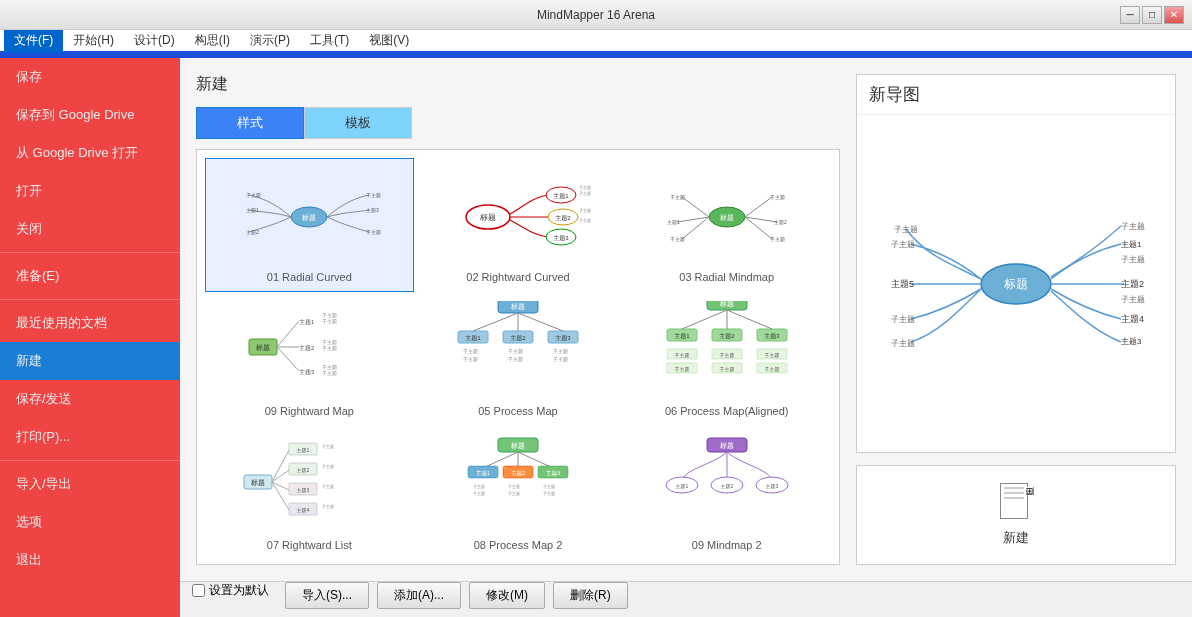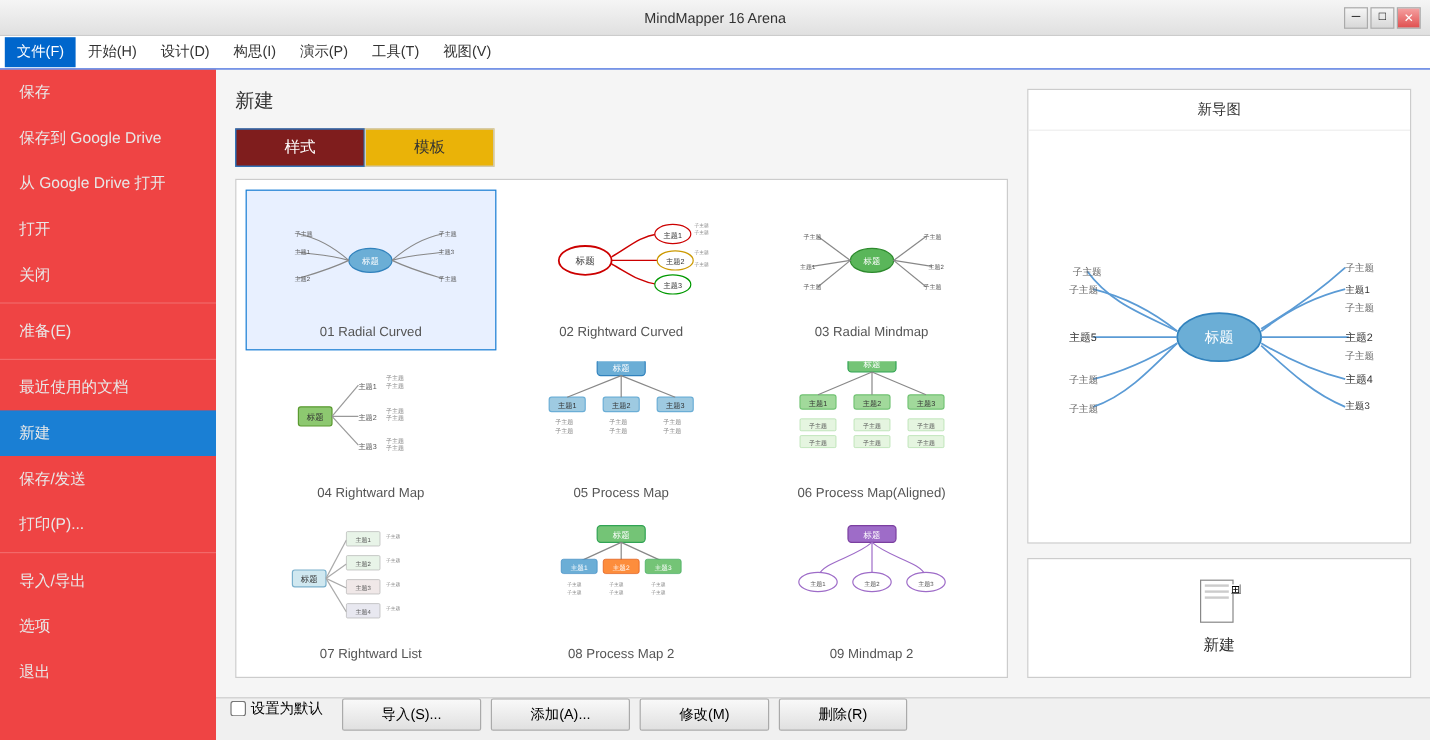--- a/index.html
+++ b/index.html
@@ -6,21 +6,21 @@
     body { font-family: 'Microsoft YaHei', SimSun, Arial, sans-serif; font-size: 12px; background: #f0f0f0; width: 1192px; height: 617px; overflow: hidden; display: flex; flex-direction: column; }
 
     
     .title-bar { height: 30px; background: linear-gradient(to bottom, #f5f5f5, #e0e0e0); display: flex; align-items: center; justify-content: center; border-bottom: 1px solid #ccc; position: relative; }
     .title-bar-title { font-size: 12px; color: #333; }
     .title-bar-controls { position: absolute; right: 8px; display: flex; gap: 2px; }
     .title-btn { width: 20px; height: 18px; background: linear-gradient(to bottom, #f5f5f5, #d8d8d8); border: 1px solid #aaa; font-size: 10px; display: flex; align-items: center; justify-content: center; cursor: pointer; }
     .title-btn.close { background: linear-gradient(to bottom, #f5a0a0, #e05050); color: white; }
 
     
-    .menu-bar { height: 28px; background: #ffffff; display: flex; align-items: center; border-bottom: 1px solid #1d4ed8; padding-left: 4px; }
+    .menu-bar { height: 28px; background: #ffffff; display: flex; align-items: center; border-bottom: 7px solid #1d4ed8; padding-left: 4px; }
     .menu-item { padding: 4px 10px; font-size: 12px; color: #333; cursor: pointer; }
     .menu-item.active { background: #0066cc; color: white; }
 
     
     .main-layout { display: flex; flex: 1; overflow: hidden; }
 
     
     .sidebar { width: 180px; background: #ef4444; color: white; display: flex; flex-direction: column; }
     .sidebar-item { padding: 10px 16px; font-size: 13px; cursor: pointer; color: #e8e8e8; }
     .sidebar-item.active { background: #1a7fd4; }
@@ -29,44 +29,44 @@
     
     .content { flex: 1; background: #f5f5f5; display: flex; flex-direction: column; overflow: hidden; }
     .content-inner { flex: 1; display: flex; overflow: hidden; padding: 16px; gap: 16px; }
 
     
     .new-section { flex: 1; display: flex; flex-direction: column; }
     .section-title { font-size: 16px; color: #333; margin-bottom: 12px; font-weight: normal; }
 
     
     .tabs { display: flex; margin-bottom: 10px; gap: 0; }
-    .tab-btn { padding: 6px 40px; border: 1px solid #ccc; background: #eab308; cursor: pointer; font-size: 13px; color: #333; }
-    .tab-btn.active { background: #7f1d1d; color: white; border-color: #1a7fd4; }
+    .tab-btn { padding: 6px 40px; border: 1px solid #ccc; background: #7dd3fc; cursor: pointer; font-size: 13px; color: #333; }
+    .tab-btn.active { background: #3b82f6; color: white; border-color: #1a7fd4; }
 
     
     .template-grid-container { border: 1px solid #ccc; background: white; flex: 1; overflow: hidden; position: relative; display: flex; flex-direction: column; }
     .template-grid { display: grid; grid-template-columns: repeat(3, 1fr); gap: 0; overflow-y: auto; flex: 1; padding: 8px; }
     .template-grid::-webkit-scrollbar { width: 12px; }
     .template-grid::-webkit-scrollbar-track { background: #f0f0f0; }
     .template-grid::-webkit-scrollbar-thumb { background: #aaa; border: 1px solid #888; }
 
     .template-item { border: 1px solid transparent; padding: 8px; cursor: pointer; display: flex; flex-direction: column; align-items: center; }
     .template-item.selected { border-color: #1a7fd4; background: #e8f0ff; }
     .template-preview { width: 150px; height: 100px; display: flex; align-items: center; justify-content: center; position: relative; overflow: hidden; }
     .template-label { font-size: 11px; color: #555; margin-top: 4px; text-align: left; }
 
     
     .bottom-bar { height: 36px; background: #f0f0f0; border-top: 1px solid #ccc; display: flex; align-items: flex-start; padding: 0 12px; gap: 8px; }
     .checkbox-label { display: flex; align-items: center; gap: 4px; font-size: 12px; margin-right: 8px; }
-    .bottom-btn { padding: 4px 32px; border: 1px solid #aaa; background: linear-gradient(to bottom, #f9f9f9, #e0e0e0); font-size: 12px; cursor: pointer; border-radius: 2px; }
+    .bottom-btn { padding: 4px 16px; border: 1px solid #aaa; background: linear-gradient(to bottom, #f9f9f9, #e0e0e0); font-size: 12px; cursor: pointer; border-radius: 2px; }
 
     
     .right-panel { width: 320px; display: flex; flex-direction: column; gap: 12px; }
     .preview-panel { background: white; border: 1px solid #ccc; flex: 1; display: flex; flex-direction: column; }
-    .preview-title { font-size: 12px; color: #333; padding: 8px 12px; border-bottom: 1px solid #eee; font-weight: normal; text-align: center; }
+    .preview-title { font-size: 17px; color: #333; padding: 8px 12px; border-bottom: 1px solid #eee; font-weight: normal; }
     .preview-content { flex: 1; display: flex; align-items: center; justify-content: center; overflow: hidden; padding: 8px; }
 
     .new-file-panel { background: white; border: 1px solid #ccc; height: 100px; display: flex; flex-direction: column; align-items: center; justify-content: center; cursor: pointer; gap: 6px; }
     .new-file-label { font-size: 13px; color: #333; }
 
     
     .mindmap-svg { width: 100%; height: 100%; }
   </style>
 </head>
 <body>
@@ -210,21 +210,21 @@
                   <text x="65" y="59" font-size="6" fill="#555">主题2</text>
                   <text x="65" y="83" font-size="6" fill="#555">主题3</text>
                   <text x="88" y="26" font-size="5" fill="#888">子主题</text>
                   <text x="88" y="32" font-size="5" fill="#888">子主题</text>
                   <text x="88" y="53" font-size="5" fill="#888">子主题</text>
                   <text x="88" y="59" font-size="5" fill="#888">子主题</text>
                   <text x="88" y="78" font-size="5" fill="#888">子主题</text>
                   <text x="88" y="84" font-size="5" fill="#888">子主题</text>
                 </svg>
               </div>
-              <div class="template-label">04 Rightward Map</div>
+              <div class="template-label">09 Rightward Map</div>
             </div>
 
             <div class="template-item">
               <div class="template-preview">
                 <svg width="150" height="120" viewBox="0 0 150 120">
 
                   <rect x="55" y="8" width="40" height="14" rx="3" fill="#6baed6" stroke="#3182bd" stroke-width="1"></rect>
                   <text x="75" y="18" text-anchor="middle" font-size="7" fill="white">标题</text>
 
                   <rect x="15" y="40" width="30" height="12" rx="2" fill="#9ecae1" stroke="#6baed6" stroke-width="1"></rect>

